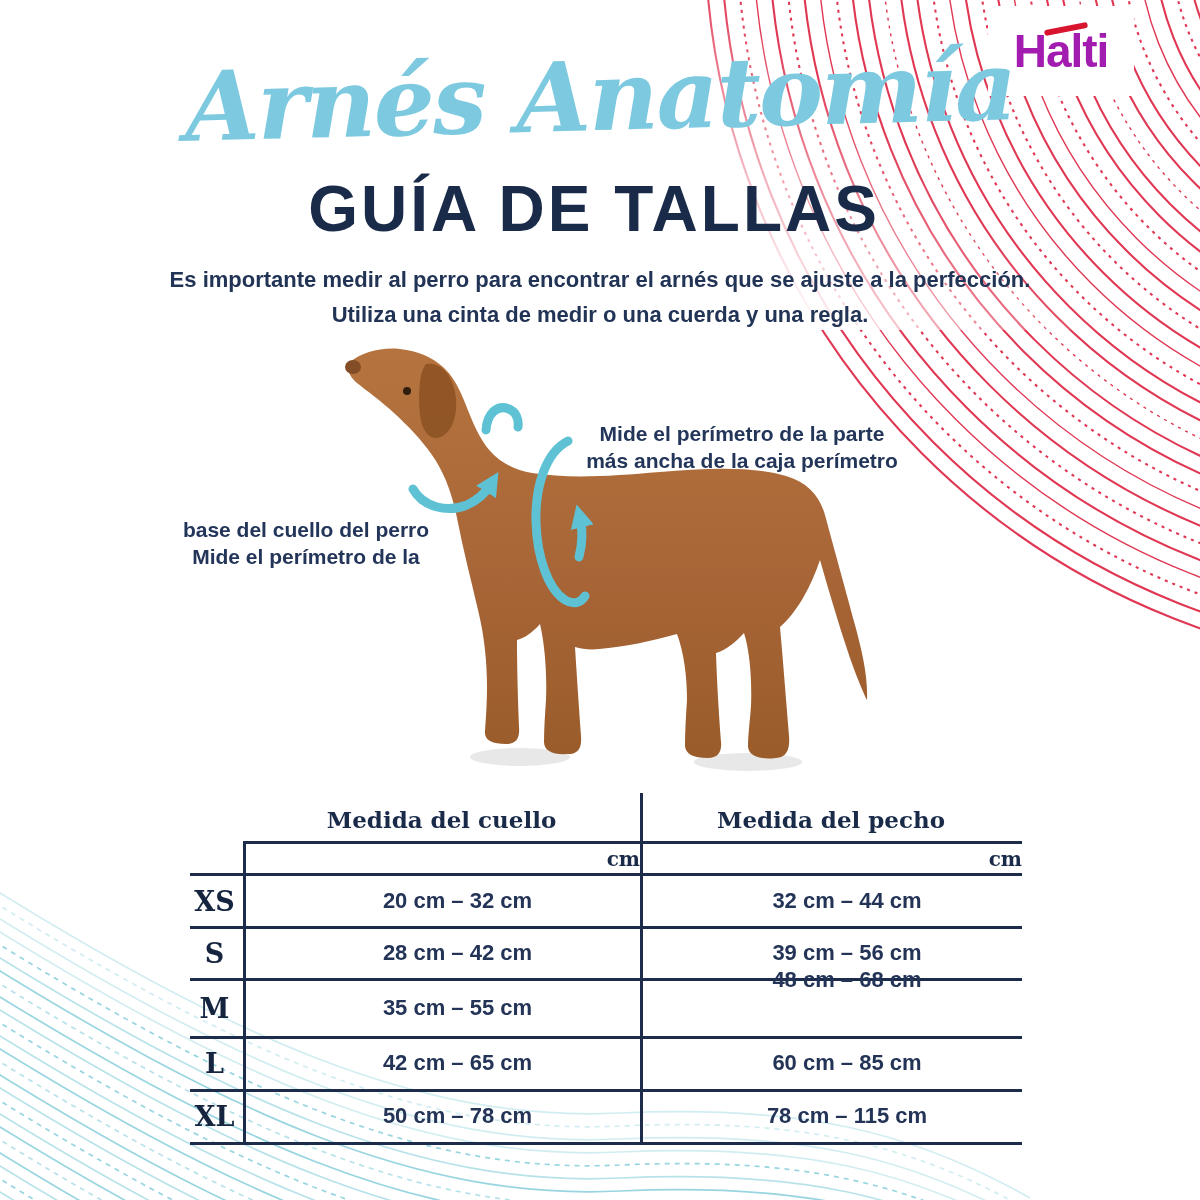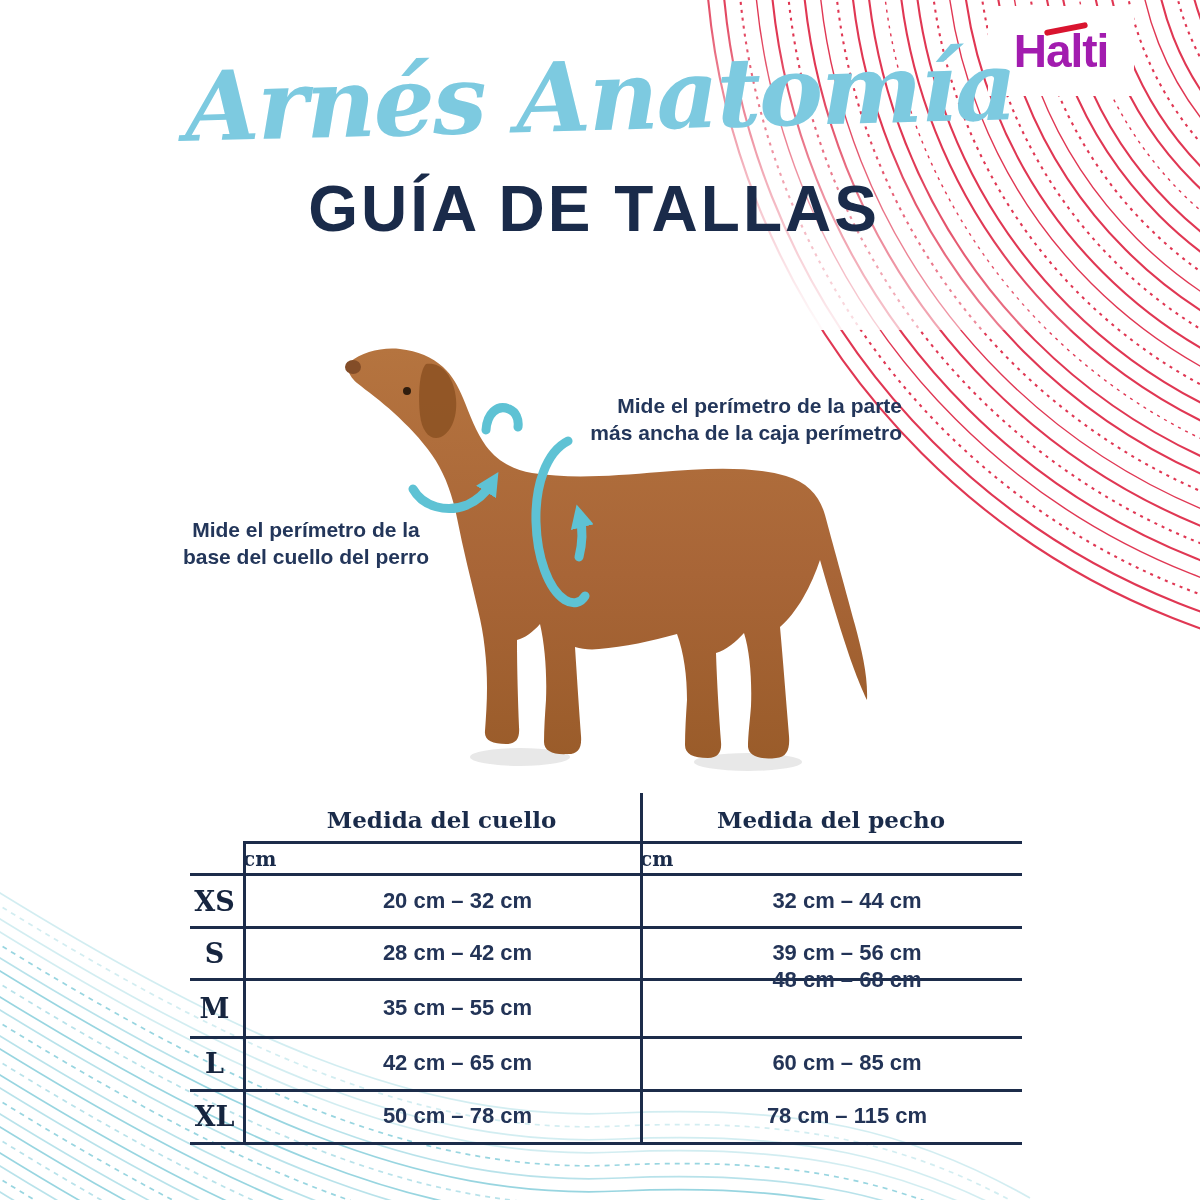--- a/index.html
+++ b/index.html
@@ -15,27 +15,27 @@
   .logo-bar{position:absolute;left:56px;top:20px;width:44px;height:6px;background:#d9142f;
             border-radius:3px;transform:rotate(-11deg);}
   .script-title{position:absolute;left:0;top:40px;width:1200px;text-align:center;
                 font-family:"DejaVu Serif", serif;font-style:italic;font-weight:700;
                 font-size:96px;color:#7dcae0;transform:rotate(-1.5deg);letter-spacing:-2px;}
   .main-title{position:absolute;left:0;top:172px;width:1188px;text-align:center;
               font-weight:700;font-size:64px;letter-spacing:3px;color:#1a2b4a;}
   .intro{position:absolute;left:0;top:262px;width:1200px;text-align:center;
          font-weight:700;font-size:22px;line-height:35px;color:#223456;}
   .note{position:absolute;font-weight:600;font-size:21px;line-height:27px;color:#23365a;}
-  .note.chest{left:582px;top:392px;width:320px;text-align:right;}
+  .note.chest{left:582px;top:420px;width:320px;text-align:center;}
   .note.neck{left:168px;top:516px;width:276px;text-align:center;}
   .tline{position:absolute;background:#1c2c4a;}
   .th{position:absolute;font-family:"DejaVu Serif", serif;font-weight:700;color:#1a2b4a;
       text-align:center;font-size:23px;}
   .tunit{position:absolute;font-family:"DejaVu Serif", serif;font-weight:700;color:#1a2b4a;
-         text-align:left;font-size:20px;}
+         text-align:right;font-size:20px;}
   .tsize{position:absolute;left:186px;width:57px;text-align:center;font-family:"DejaVu Serif", serif;
          font-weight:700;font-size:27px;color:#16253f;}
   .tval{position:absolute;text-align:center;font-weight:700;font-size:22px;color:#233457;padding-left:16px;}
   .col-neck{left:243px;width:397px;}
   .col-chest{left:640px;width:382px;}
 </style>
 </head>
 <body>
 
 <div id="canvas">
@@ -113,20 +113,24 @@
       <path d="M -40 1245 C 230 1415 420 1500 620 1490 C 800 1482 910 1507 1030 1575" fill="none" stroke="#7ecbd8" stroke-width="1.7" opacity="0.55"></path>
     </svg>
 
   <div class="logo-box">
     <span class="logo-text">Halti</span>
     <span class="logo-bar"></span>
   </div>
 
   <div class="script-title">Arnés Anatomía</div>
   <div class="main-title">GUÍA DE TALLAS</div>
+  <div class="intro">
+    <div>Es importante medir al perro para encontrar el arnés que se ajuste a la perfección.</div>
+    <div>Utiliza una cinta de medir o una cuerda y una regla.</div>
+  </div>
 
   <svg class="deco" viewBox="0 0 1200 1200">
     <defs>
       <linearGradient id="dogGrad" x1="0" y1="0" x2="0" y2="1">
         <stop offset="0" stop-color="#b5743f"></stop>
         <stop offset="0.55" stop-color="#a86537"></stop>
         <stop offset="1" stop-color="#9a5c2a"></stop>
       </linearGradient>
       <marker id="ah" viewBox="0 0 10 10" refX="4" refY="5" markerWidth="2.6" markerHeight="2.6" orient="auto">
         <path d="M0,0 L10,5 L0,10 z" fill="#5ec2d4"></path>
@@ -173,22 +177,22 @@
       <path d="M 568,441 C 546,452 535,486 536,522 C 537,557 548,589 565,600 C 573,605 581,603 585,596"></path>
       <path d="M 579,557 C 582,545 583,530 580,518" marker-end="url(#ah)"></path>
     </g>
   </svg>
 
   <div class="note chest">
     <div>Mide el perímetro de la parte</div>
     <div>más ancha de la caja perímetro</div>
   </div>
   <div class="note neck">
+    <div>base del cuello del perro</div>
     <div>Mide el perímetro de la</div>
-    <div>base del cuello del perro</div>
   </div>
 
   <div>
 
     <div class="tline" style="left:243px;top:841px;width:779px;height:3px;"></div>
     <div class="tline" style="left:190px;top:873px;width:832px;height:3px;"></div>
     <div class="tline" style="left:190px;top:926px;width:832px;height:3px;"></div>
     <div class="tline" style="left:190px;top:978px;width:832px;height:3px;"></div>
     <div class="tline" style="left:190px;top:1036px;width:832px;height:3px;"></div>
     <div class="tline" style="left:190px;top:1089px;width:832px;height:3px;"></div>

